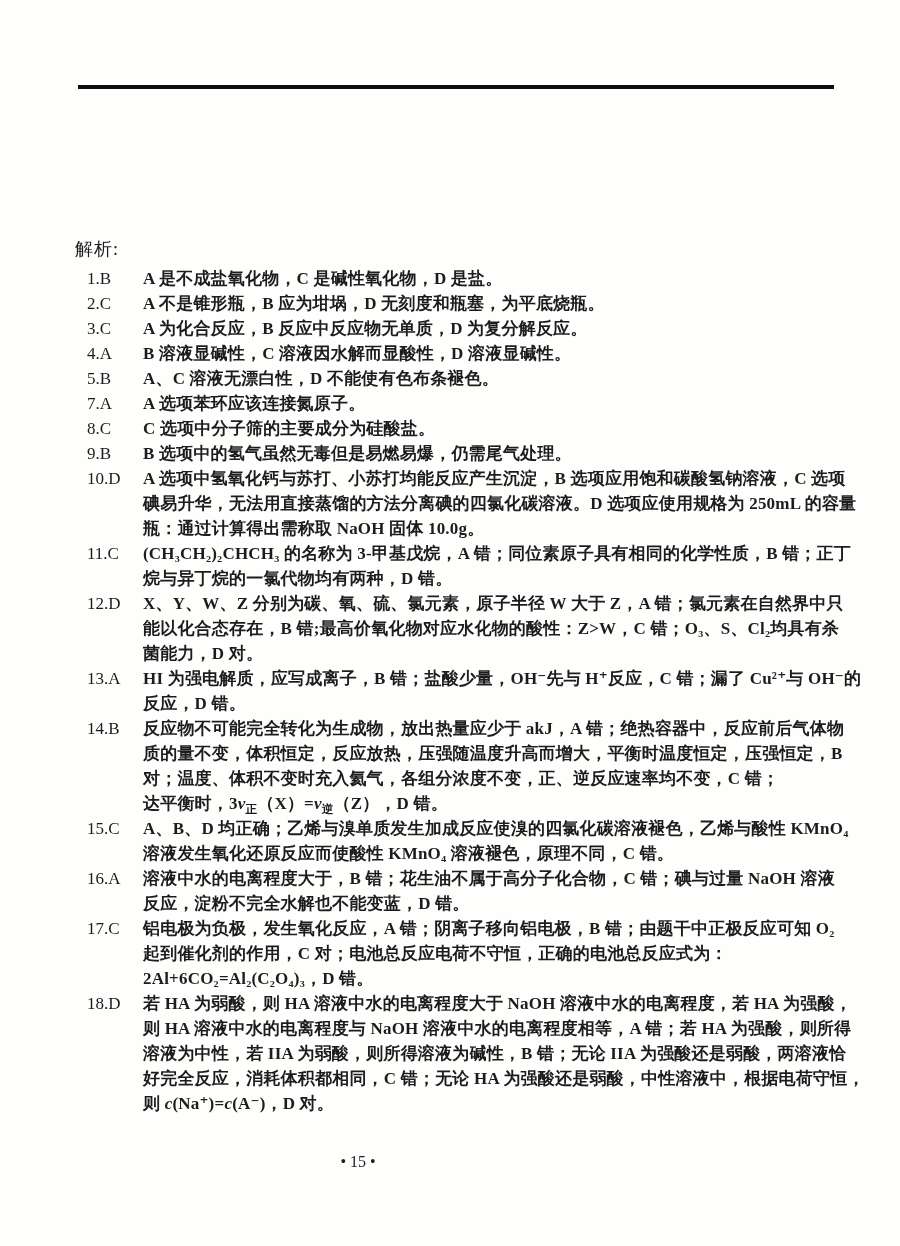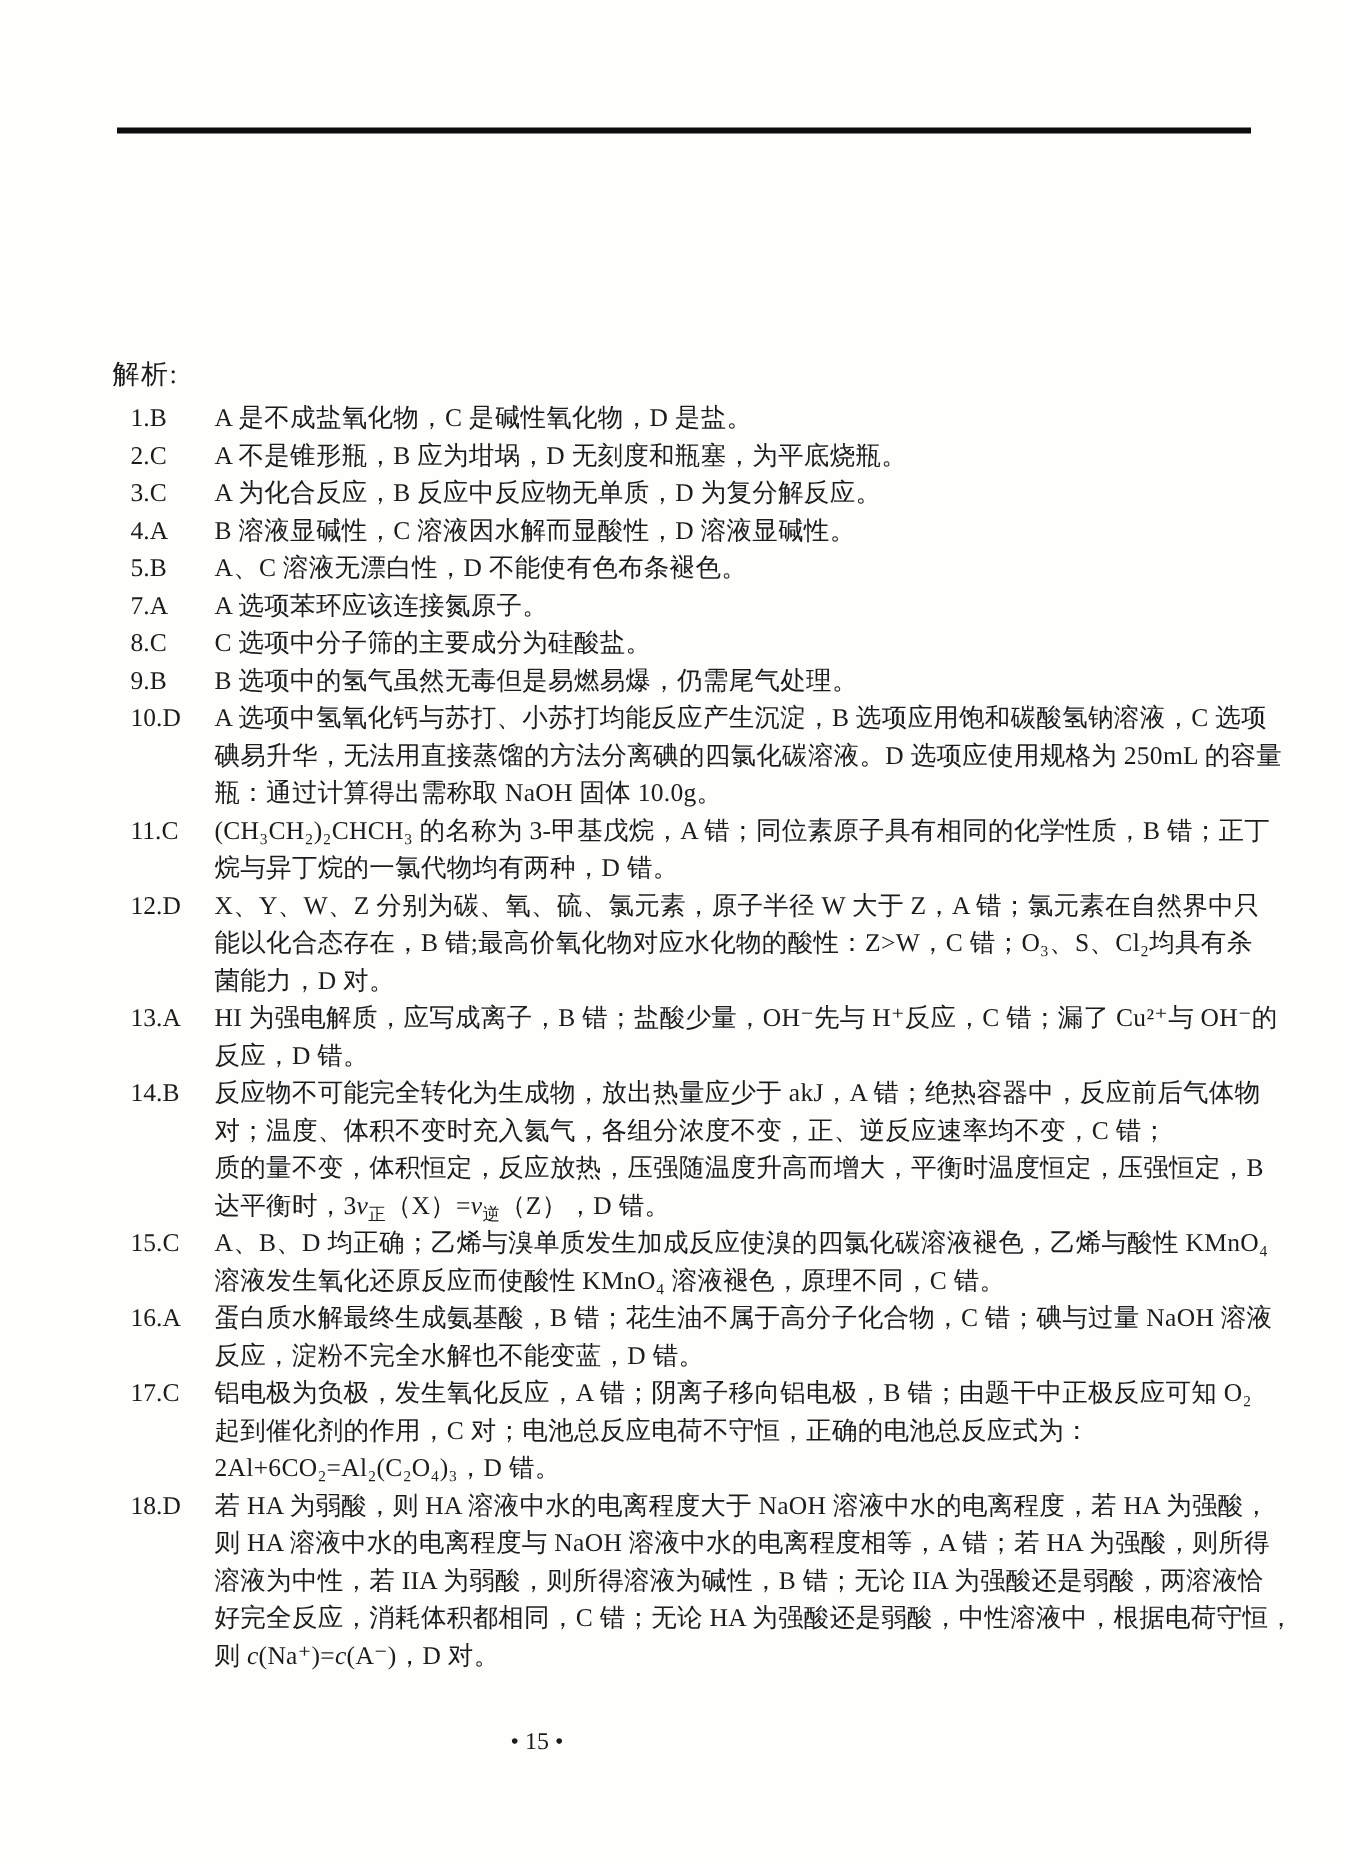--- a/index.html
+++ b/index.html
@@ -24,21 +24,21 @@
 
   .items {
     position:absolute; left:75px; top:266px; width:764px;
   }
   .item { display:flex; align-items:flex-start;margin-left:12px; }
   .item-label {
     flex:0 0 56px; width:56px;
     font-size:17px; line-height:25px;
     white-space:nowrap;
   }
-  .item-text { flex:1; min-width:0; }
+  .item-text { flex:1; min-width:0;font-weight:bold; }
   .line {
     font-size:17px; line-height:25px;
     white-space:nowrap; letter-spacing:0.2px;
   }
   .line sub { font-size:68%; line-height:0; }
   .line i { font-style:italic; }
 
   .page-number {
     position:absolute; left:0; top:1153px; width:716px;
     text-align:center; font-size:16px; color:#1c1c1c;
@@ -126,36 +126,36 @@
         <div class="item-label">13.A</div>
         <div class="item-text">
           <div class="line">HI 为强电解质，应写成离子，B 错；盐酸少量，OH⁻先与 H⁺反应，C 错；漏了 Cu²⁺与 OH⁻的</div>
           <div class="line">反应，D 错。</div>
         </div>
       </div>
       <div class="item">
         <div class="item-label">14.B</div>
         <div class="item-text">
           <div class="line">反应物不可能完全转化为生成物，放出热量应少于 akJ，A 错；绝热容器中，反应前后气体物</div>
+          <div class="line">质的量不变，体积恒定，反应放热，压强随温度升高而增大，平衡时温度恒定，压强恒定，B</div>
           <div class="line">对；温度、体积不变时充入氦气，各组分浓度不变，正、逆反应速率均不变，C 错；</div>
-          <div class="line">质的量不变，体积恒定，反应放热，压强随温度升高而增大，平衡时温度恒定，压强恒定，B</div>
           <div class="line">达平衡时，3<i>v</i><sub>正</sub>（X）=<i>v</i><sub>逆</sub>（Z），D 错。</div>
         </div>
       </div>
       <div class="item">
         <div class="item-label">15.C</div>
         <div class="item-text">
           <div class="line">A、B、D 均正确；乙烯与溴单质发生加成反应使溴的四氯化碳溶液褪色，乙烯与酸性 KMnO₄</div>
           <div class="line">溶液发生氧化还原反应而使酸性 KMnO₄ 溶液褪色，原理不同，C 错。</div>
         </div>
       </div>
       <div class="item">
         <div class="item-label">16.A</div>
         <div class="item-text">
-          <div class="line">蛋白质水解最终生成氨基酸，B 错；花生油不属于高分子化合物，C 错；碘与过量 NaOH 溶液</div>
+          <div class="line">溶液中水的电离程度大于，B 错；花生油不属于高分子化合物，C 错；碘与过量 NaOH 溶液</div>
           <div class="line">反应，淀粉不完全水解也不能变蓝，D 错。</div>
         </div>
       </div>
       <div class="item">
         <div class="item-label">17.C</div>
         <div class="item-text">
           <div class="line">铝电极为负极，发生氧化反应，A 错；阴离子移向铝电极，B 错；由题干中正极反应可知 O₂</div>
           <div class="line">起到催化剂的作用，C 对；电池总反应电荷不守恒，正确的电池总反应式为：</div>
           <div class="line">2Al+6CO₂=Al₂(C₂O₄)₃，D 错。</div>
         </div>

